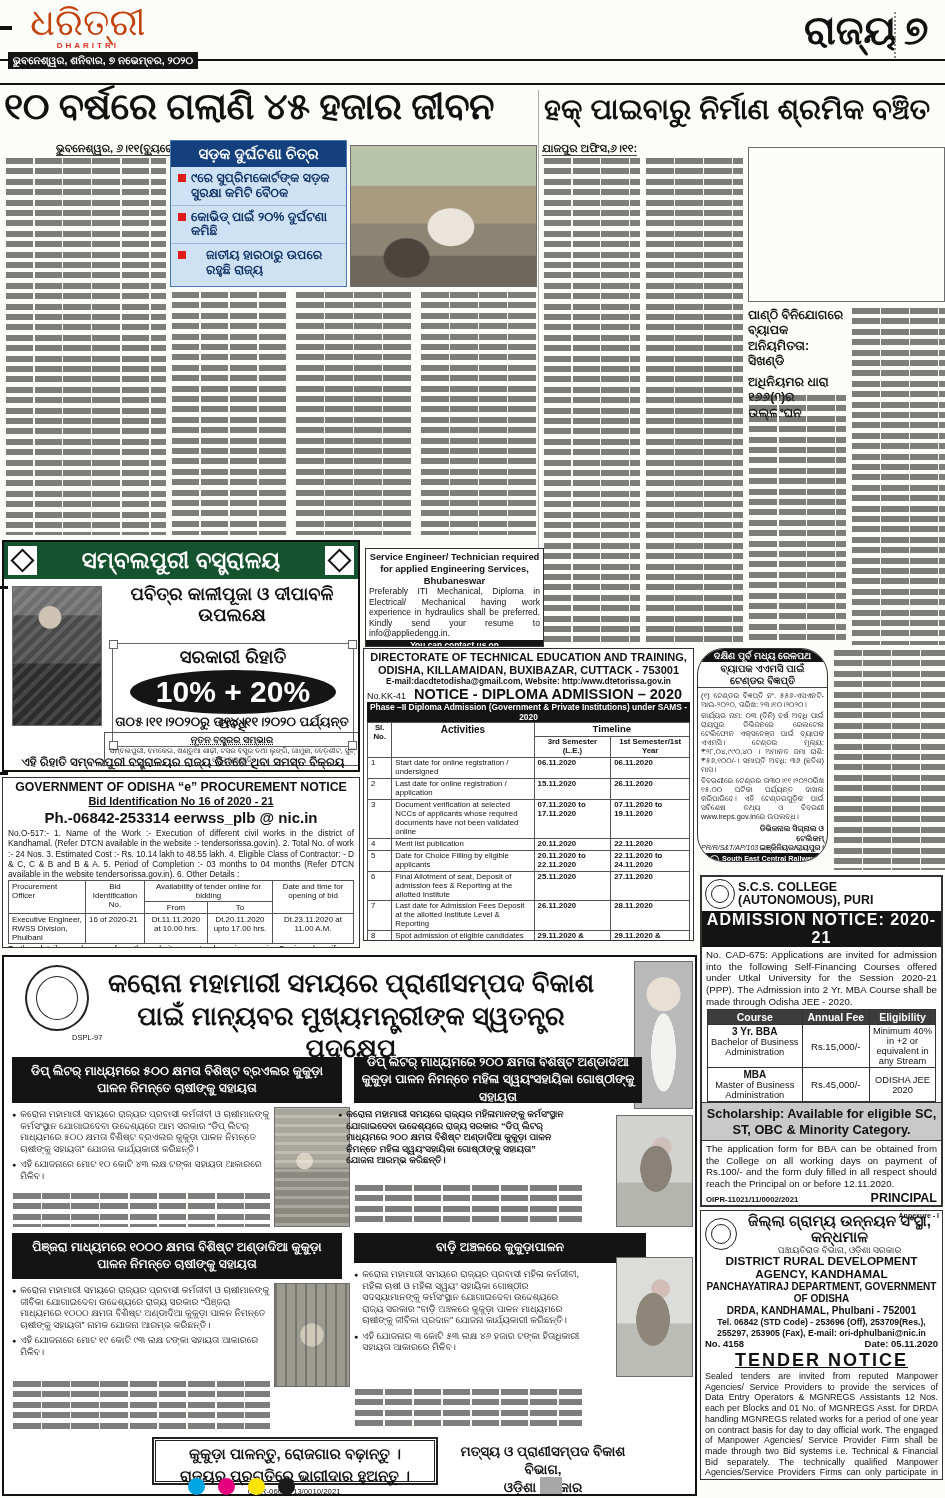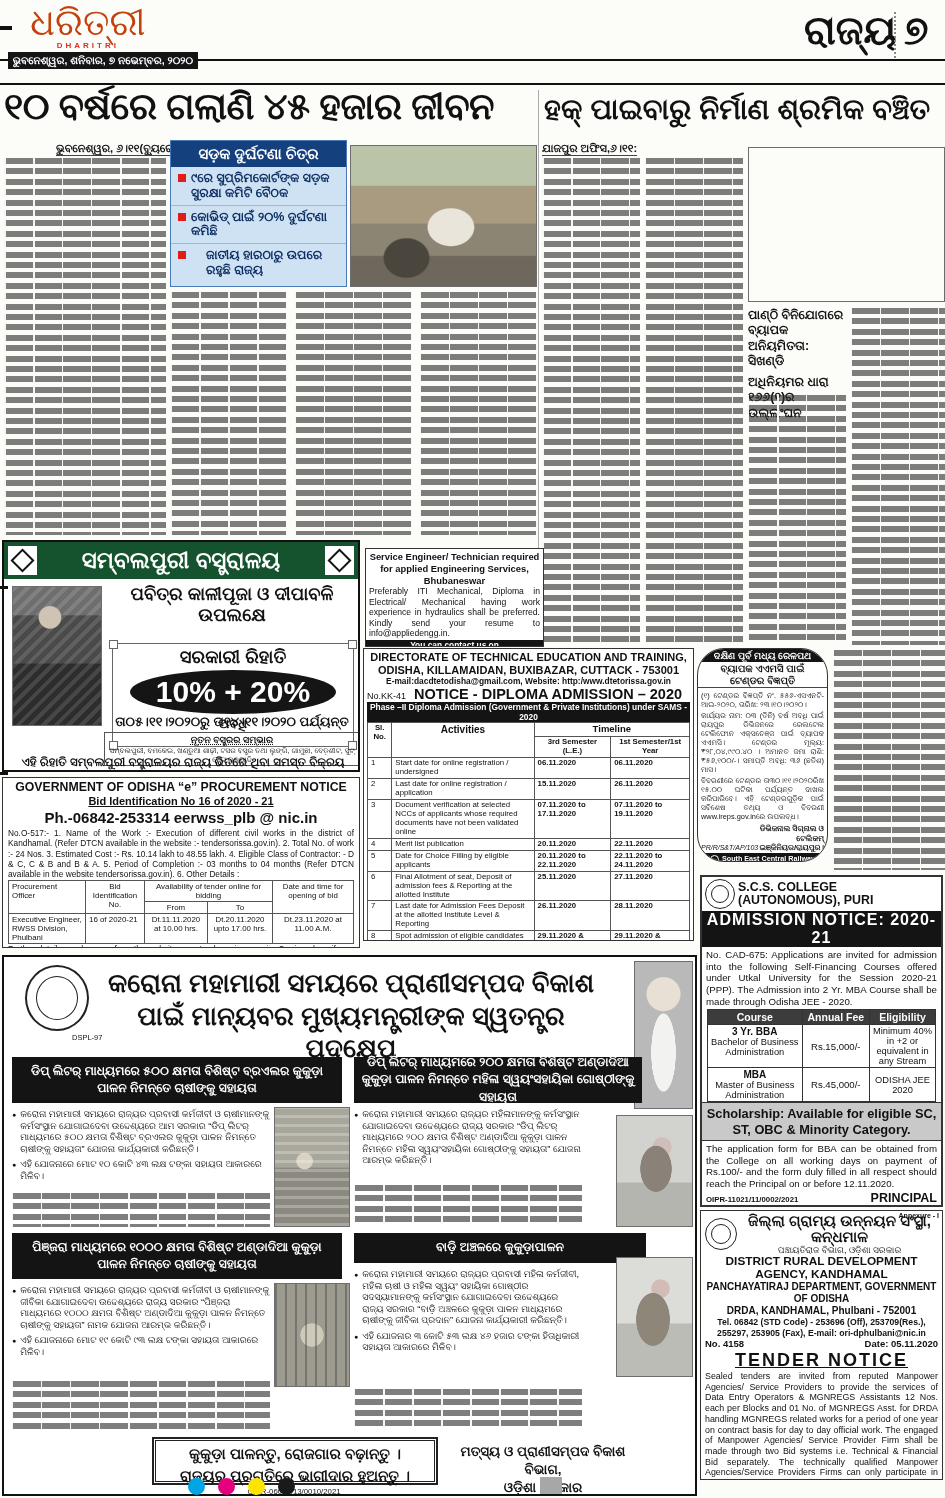--- a/index.html
+++ b/index.html
@@ -388,21 +388,21 @@
           <span class="pbdot">●</span>
           <span>ଏହି ଯୋଜନାରେ ମୋଟ ୧୦ କୋଟି ୪୩ ଲକ୍ଷ ଟଙ୍କା ସହାୟତା ଆକାରରେ ମିଳିବ।</span>
         </div>
       </div>
     <div class="abs greek" style="left:8px;top:236px;width:258px;height:34px;"></div>
     <div class="abs photo" style="left:270px;top:150px;width:76px;height:120px;background:
            repeating-linear-gradient(0deg, rgba(255,255,255,.25) 0 3px, rgba(0,0,0,0) 3px 9px),
            radial-gradient(circle at 40% 45%, #d8d2c2 0 10%, rgba(0,0,0,0) 11%),
            linear-gradient(180deg,#a9a79c 0 50%,#8c8a80 51% 100%);"></div>
 
-    <div class="abs" style="left:350px;top:152px;width:228px;">
+    <div class="abs" style="left:334px;top:152px;width:228px;font-weight:bold;">
 
     <div class="pb">
           <span class="pbdot">●</span>
           <span>କରୋନା ମହାମାରୀ ସମୟରେ ରାଜ୍ୟର ମହିଳାମାନଙ୍କୁ କର୍ମସଂସ୍ଥାନ ଯୋଗାଇଦେବା ଉଦ୍ଦେଶ୍ୟରେ ରାଜ୍ୟ ସରକାର “ଡିପ୍ ଲିଟର୍ ମାଧ୍ୟମରେ ୨୦୦ କ୍ଷମତା ବିଶିଷ୍ଟ ଅଣ୍ଡାଦିଆ କୁକୁଡ଼ା ପାଳନ ନିମନ୍ତେ ମହିଳା ସ୍ୱୟଂସହାୟିକା ଗୋଷ୍ଠୀଙ୍କୁ ସହାୟତା” ଯୋଜନା ଆରମ୍ଭ କରିଛନ୍ତି।</span>
         </div>
       </div>
     <div class="abs greek" style="left:350px;top:228px;width:228px;height:42px;"></div>
     <div class="abs photo" style="left:612px;top:158px;width:77px;height:112px;background:
            radial-gradient(ellipse at 52% 48%, #8a8278 0 28%, rgba(0,0,0,0) 29%),
            radial-gradient(circle at 60% 28%, #c0392b22 0 10%, rgba(0,0,0,0) 11%),

